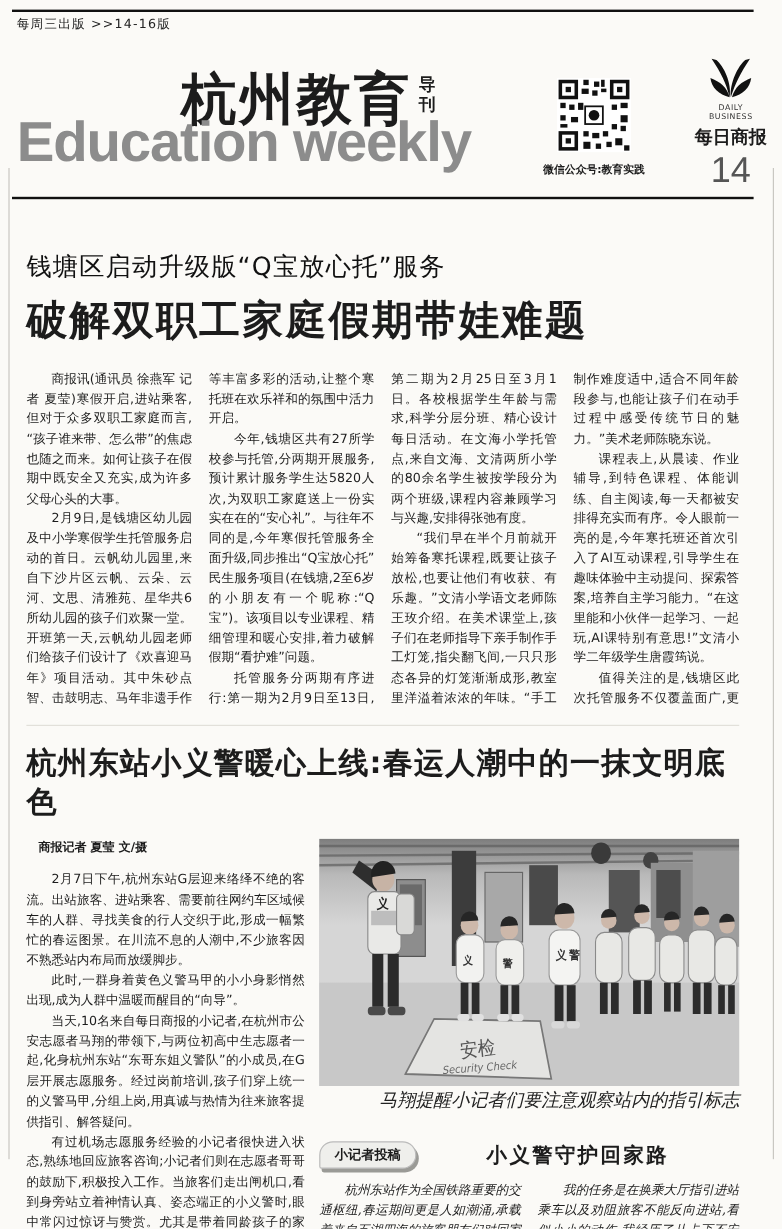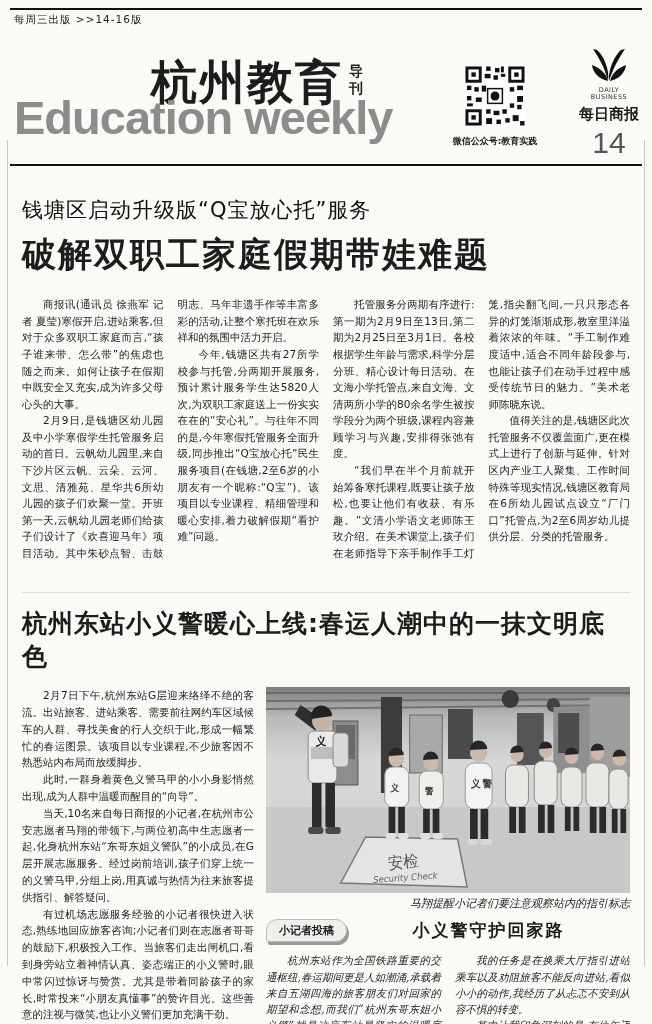--- a/index.html
+++ b/index.html
@@ -1,21 +1,21 @@
 <!DOCTYPE html>
 <html lang="zh"><head>
 <meta charset="utf-8">
 <style>
   * { margin:0; padding:0; box-sizing:border-box; }
   html,body { width:652px; height:1024px; overflow:hidden; }
   body {
     font-family:"DejaVu Sans", sans-serif;
     background:#fbfaf7; color:#1c1c1c; position:relative;
   }
-  .page { position:relative; width:652px; height:976px; padding:6px 10px 0 10px; }
+  .page { position:relative; width:652px; height:976px; padding:6px 24px 0 10px; }
   .edge-rule { position:absolute; top:140px; bottom:10px; width:1px; background:#c9c7c2; }
   .edge-rule.left { left:7px; } .edge-rule.right { right:7px; }
 
   
   .top-rule { height:2px; background:#111; margin:2px 0 3px 0; }
   .top-left { font-size:10.5px; color:#222; letter-spacing:1px; padding-left:4px; }
   .mast-row { display:flex; align-items:center; margin-top:12px; }
   .mast-center { flex:0 0 auto; width:400px; padding-left:4px; }
   .title-cn-row { display:flex; align-items:flex-start; justify-content:center; margin-left:90px; }
   .title-cn { font-family:"DejaVu Serif", serif; font-weight:bold; font-size:46px; line-height:1.0; letter-spacing:2px; }
@@ -30,37 +30,37 @@
   .qr-svg { width:62px; height:62px; display:block; margin:0 auto; }
   .wechat-label { font-size:9px; font-weight:bold; margin-top:8px; white-space:nowrap; }
   .brand-block { flex:0 0 auto; width:90px; margin-left:14px; text-align:center; padding-top:8px; }
   .brand-logo { width:44px; height:40px; display:block; margin:0 auto; }
   .brand-en { font-size:6.5px; color:#333; letter-spacing:0.5px; line-height:1.1; }
   .brand-cn { font-family:"DejaVu Serif", serif; font-size:15px; font-weight:bold; margin-top:4px; }
   .page-num { font-size:30px; color:#555; font-family:"Liberation Sans", sans-serif; margin-top:2px; }
 
   
   .a1 { padding:0 12px; }
-  .a1-kicker { font-size:21px; color:#111; margin-top:30px; letter-spacing:1px; }
+  .a1-kicker { font-size:21px; color:#111; margin-top:42px; letter-spacing:1px; }
   .a1-headline { font-size:34px; font-weight:bold; letter-spacing:2px; margin-top:8px; font-family:Liberation Sans, sans-serif; }
   .a1-columns { margin-top:18px; column-count:4; column-gap:14px; height:282px; overflow:hidden;
     font-size:10.5px; line-height:1.58; text-align:justify; }
   .a1-columns p, .a2-left p, .sub-cols p { text-indent:2em; }
 
   
   .a2 { margin-top:14px; padding:0 12px; }
   .a2-headline { font-size:25px; font-weight:bold; letter-spacing:1px; border-top:1px solid #e2e0da; padding-top:14px; }
   .a2-body { display:flex; margin-top:14px; gap:12px; }
   .a2-left { flex:0 0 232px; font-size:10.5px; line-height:1.6; text-align:justify; }
   .a2-byline { font-size:10px; font-weight:bold; margin-bottom:10px; text-indent:1em; }
   .a2-right { flex:1 1 auto; }
   .photo-wrap { width:100%; }
   .photo-svg { width:100%; height:206px; display:block; background:#cfcfcf; }
-  .photo-caption { font-size:11px; font-style:italic; font-family:"DejaVu Serif", serif; text-align:right; margin-top:3px; color:#222; }
-  .sub-head-row { display:flex; align-items:flex-start; margin-top:8px; }
+  .photo-caption { font-size:15px; font-style:italic; font-family:"DejaVu Serif", serif; text-align:right; margin-top:3px; color:#222; }
+  .sub-head-row { display:flex; align-items:flex-start; margin-top:24px; }
   .badge-pill { font-size:11px; font-weight:bold; background:#efefec; border:1px solid #bbb;
     border-radius:12px 12px 12px 2px; padding:3px 12px; box-shadow:2px 3px 0 #9a9a96; }
   .sub-title { flex:1; text-align:center; font-size:17px; font-weight:bold; letter-spacing:2px; }
   .sub-cols { margin-top:10px; column-count:2; column-gap:14px; font-size:10.5px; line-height:1.55;
     font-style:italic; font-family:"DejaVu Serif", serif; text-align:justify; height:118px; overflow:hidden; }
 </style>
 </head>
 <body>
 
 <div class="page">
@@ -150,30 +150,32 @@
 
   <section class="a1">
     <div class="a1-kicker">钱塘区启动升级版“Q宝放心托”服务</div>
     <h1 class="a1-headline">破解双职工家庭假期带娃难题</h1>
     <div class="a1-columns">
         <p>商报讯(通讯员 徐燕军 记者 夏莹)寒假开启,进站乘客,但对于众多双职工家庭而言,“孩子谁来带、怎么带”的焦虑也随之而来。如何让孩子在假期中既安全又充实,成为许多父母心头的大事。</p>
         <p>2月9日,是钱塘区幼儿园及中小学寒假学生托管服务启动的首日。云帆幼儿园里,来自下沙片区云帆、云朵、云河、文思、清雅苑、星华共6所幼儿园的孩子们欢聚一堂。开班第一天,云帆幼儿园老师们给孩子们设计了《欢喜迎马年》项目活动。其中朱砂点智、击鼓明志、马年非遗手作等丰富多彩的活动,让整个寒托班在欢乐祥和的氛围中活力开启。</p>
         <p>今年,钱塘区共有27所学校参与托管,分两期开展服务,预计累计服务学生达5820人次,为双职工家庭送上一份实实在在的“安心礼”。与往年不同的是,今年寒假托管服务全面升级,同步推出“Q宝放心托”民生服务项目(在钱塘,2至6岁的小朋友有一个昵称:“Q宝”)。该项目以专业课程、精细管理和暖心安排,着力破解假期“看护难”问题。</p>
         <p>托管服务分两期有序进行:第一期为2月9日至13日,第二期为2月25日至3月1日。各校根据学生年龄与需求,科学分层分班、精心设计每日活动。在文海小学托管点,来自文海、文清两所小学的80余名学生被按学段分为两个班级,课程内容兼顾学习与兴趣,安排得张弛有度。</p>
         <p>“我们早在半个月前就开始筹备寒托课程,既要让孩子放松,也要让他们有收获、有乐趣。”文清小学语文老师陈王玫介绍。在美术课堂上,孩子们在老师指导下亲手制作手工灯笼,指尖翻飞间,一只只形态各异的灯笼渐渐成形,教室里洋溢着浓浓的年味。“手工制作难度适中,适合不同年龄段参与,也能让孩子们在动手过程中感受传统节日的魅力。”美术老师陈晓东说。</p>
+        <p>课程表上,从晨读、作业辅导,到特色课程、体能训练、自主阅读,每一天都被安排得充实而有序。令人眼前一亮的是,今年寒托班还首次引入了AI互动课程,引导学生在趣味体验中主动提问、探索答案,培养自主学习能力。“在这里能和小伙伴一起学习、一起玩,AI课特别有意思!”文清小学二年级学生唐霞筠说。</p>
         <p>值得关注的是,钱塘区此次托管服务不仅覆盖面广,更在模式上进行了创新与延伸。针对区内产业工人聚集、工作时间特殊等现实情况,钱塘区教育局在6所幼儿园试点设立“厂门口”托管点,为2至6周岁幼儿提供分层、分类的托管服务。</p>
       </div>
   </section>
 
   <section class="a2">
     <h2 class="a2-headline">杭州东站小义警暖心上线:春运人潮中的一抹文明底色</h2>
     <div class="a2-body">
       <div class="a2-left">
+        <div class="a2-byline">商报记者 夏莹 文/摄</div>
         <div>
-            <p>2月7日下午,杭州东站G层迎来络绎不绝的客流。出站旅客、进站乘客、需要前往网约车区域候车的人群、寻找美食的行人交织于此,形成一幅繁忙的春运图景。该项目以专业课程,不少旅客因不熟悉站内布局而放缓脚步。</p>
+            <p>2月7日下午,杭州东站G层迎来络绎不绝的客流。出站旅客、进站乘客、需要前往网约车区域候车的人群、寻找美食的行人交织于此,形成一幅繁忙的春运图景。在川流不息的人潮中,不少旅客因不熟悉站内布局而放缓脚步。</p>
             <p>此时,一群身着黄色义警马甲的小小身影悄然出现,成为人群中温暖而醒目的“向导”。</p>
             <p>当天,10名来自每日商报的小记者,在杭州市公安志愿者马翔的带领下,与两位初高中生志愿者一起,化身杭州东站“东哥东姐义警队”的小成员,在G层开展志愿服务。经过岗前培训,孩子们穿上统一的义警马甲,分组上岗,用真诚与热情为往来旅客提供指引、解答疑问。</p>
             <p>有过机场志愿服务经验的小记者很快进入状态,熟练地回应旅客咨询;小记者们则在志愿者哥哥的鼓励下,积极投入工作。当旅客们走出闸机口,看到身旁站立着神情认真、姿态端正的小义警时,眼中常闪过惊讶与赞赏。尤其是带着同龄孩子的家长,时常投来“小朋友真懂事”的赞许目光。这些善意的注视与微笑,也让小义警们更加充满干劲。</p>
           </div>
       </div>
       <div class="a2-right">
         <div class="photo-wrap">
           <svg class="photo-svg" viewBox="0 0 380 206" preserveAspectRatio="none">
             <defs>
               <linearGradient id="hall" x1="0" y1="0" x2="0" y2="1">

